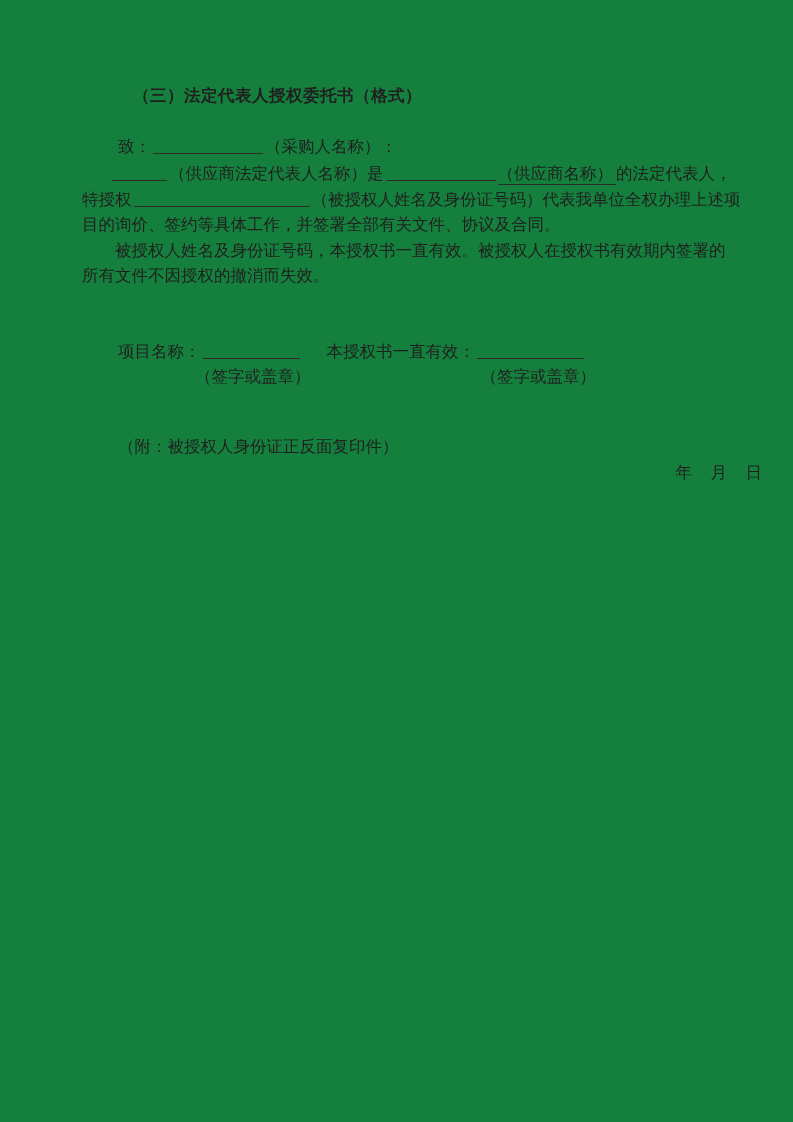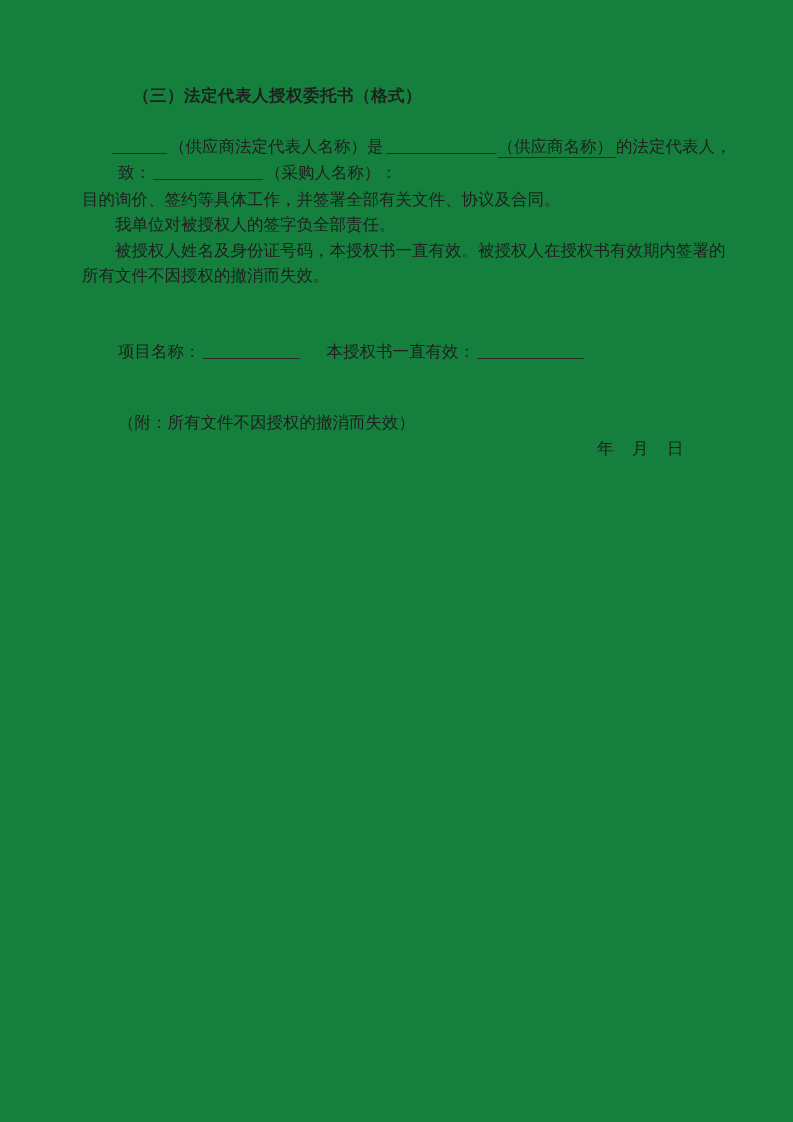--- a/index.html
+++ b/index.html
@@ -31,21 +31,21 @@
     letter-spacing: 0.5px;
   }
   .project-line { margin-left: 36px; line-height: 26px; margin-bottom: 21px; }
   .to-line      { margin-left: 36px; line-height: 26px; margin-bottom: 1px; }
   .p1l1 { margin-left: 28px; }
   .indent2 { margin-left: 33px; }
   .sig-line { margin-left: 36px; line-height: 26px; margin-top: 50px; }
   .caption-line { margin-left: 113px; line-height: 25px; margin-top: -1px; }
   .attach-line { margin-left: 36px; line-height: 26px; margin-top: 45px; }
   .seal-line { margin-left: 496px; line-height: 26px; margin-top: 76px; }
-  .date-line { margin-left: 515px; line-height: 25px; letter-spacing: 1px; }
+  .date-line { margin-left: 515px; line-height: 25px; letter-spacing: 1px; text-align: right; }
   .blank {
     display: inline-block;
     height: 13px;
     border-bottom: 1.4px solid #2b2b2b;
     vertical-align: -2px;
     margin: 0 2px;
   }
   .u-text {
     border-bottom: 1.4px solid #2b2b2b;
     padding-bottom: 1px;
@@ -56,35 +56,36 @@
 </style>
 </head>
 <body>
 
 <div class="page" style="background: #15803d; color: rgb(31, 31, 31);">
   <div class="content">
 
     <div class="line heading">（三）法定代表人授权委托书（格式）</div>
 
 
+    <div class="line to-line"><span class="run">致：</span><span class="blank" style="width: 110px;"></span><span class="run">（采购人名称）：</span></div>
+
     <div class="line p1l1"><span class="blank" style="width: 55px;"></span><span class="run">（供应商法定代表人名称）是</span><span class="blank" style="width: 110px;"></span><span class="run u-text">（供应商名称）</span><span class="run">的法定代表人，</span></div>
 
-    <div class="line to-line"><span class="run">致：</span><span class="blank" style="width: 110px;"></span><span class="run">（采购人名称）：</span></div>
-
+    <div class="line"><span class="run">特授权</span><span class="blank" style="width: 176px;"></span><span class="run">（被授权人姓名及身份证号码）代表我单位全权办理上述项</span></div>
 
     <div class="line"><span class="run">目的询价、签约等具体工作，并签署全部有关文件、协议及合同。</span></div>
 
-    <div class="line indent2"><span class="run">我单位对被授权人的签字负全部责任。</span></div>
 
     <div class="line indent2"><span class="run">被授权人姓名及身份证号码，本授权书一直有效。被授权人在授权书有效期内签署的</span></div>
 
     <div class="line"><span class="run">所有文件不因授权的撤消而失效。</span></div>
 
     <div class="line sig-line"><span class="run">项目名称：</span><span class="blank" style="width: 97px;"></span><span class="hspace" style="width: 25px;"></span><span class="run">本授权书一直有效：</span><span class="blank" style="width: 107px;"></span></div>
 
+    <div class="line caption-line"><span class="run">（签字或盖章）</span><span class="hspace" style="width: 170px;"></span><span class="run">（签字或盖章）</span></div>
 
-    <div class="line attach-line">（附：所有文件不因授权的撤消而失效）</div>
+    <div class="line attach-line">（附：被授权人身份证正反面复印件）</div>
 
 
     <div class="line date-line">年　月　日</div>
 
   </div>
 </div>
 
 </body></html>

